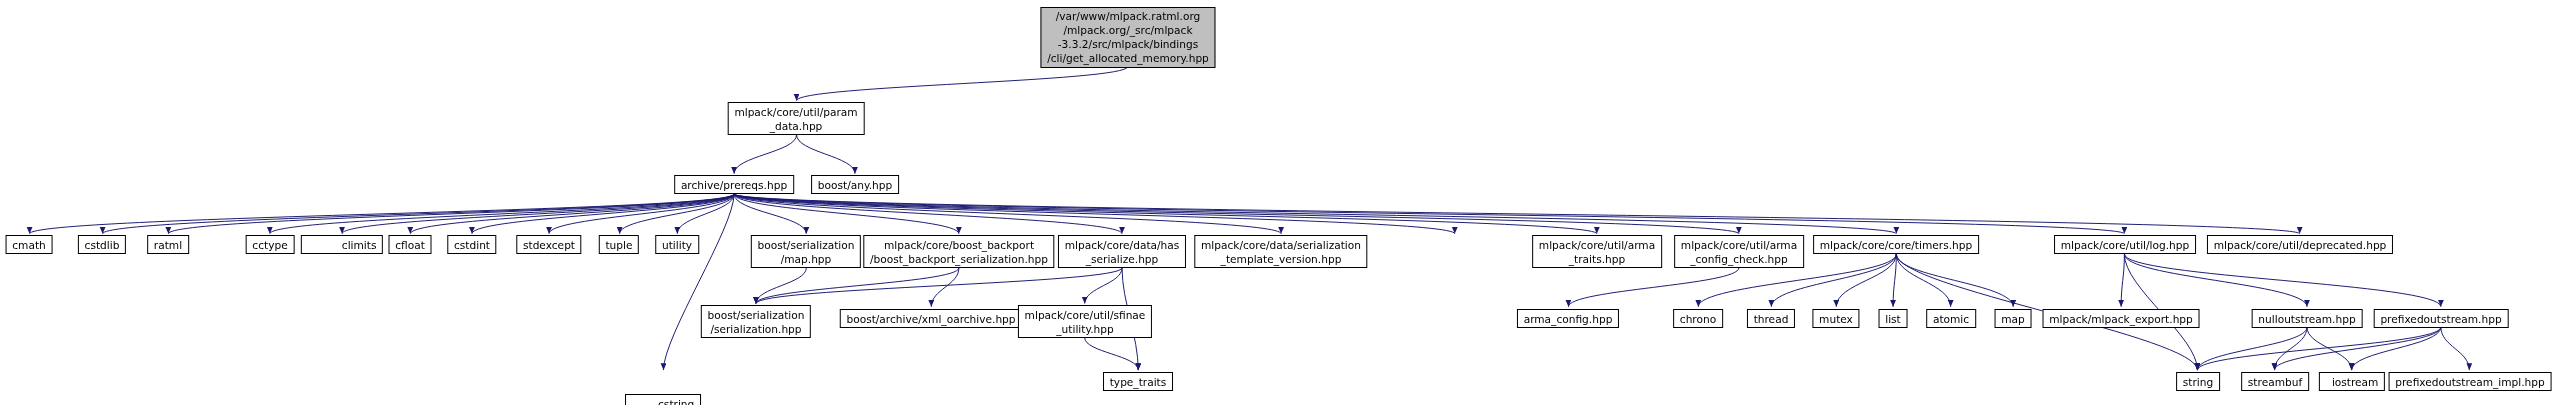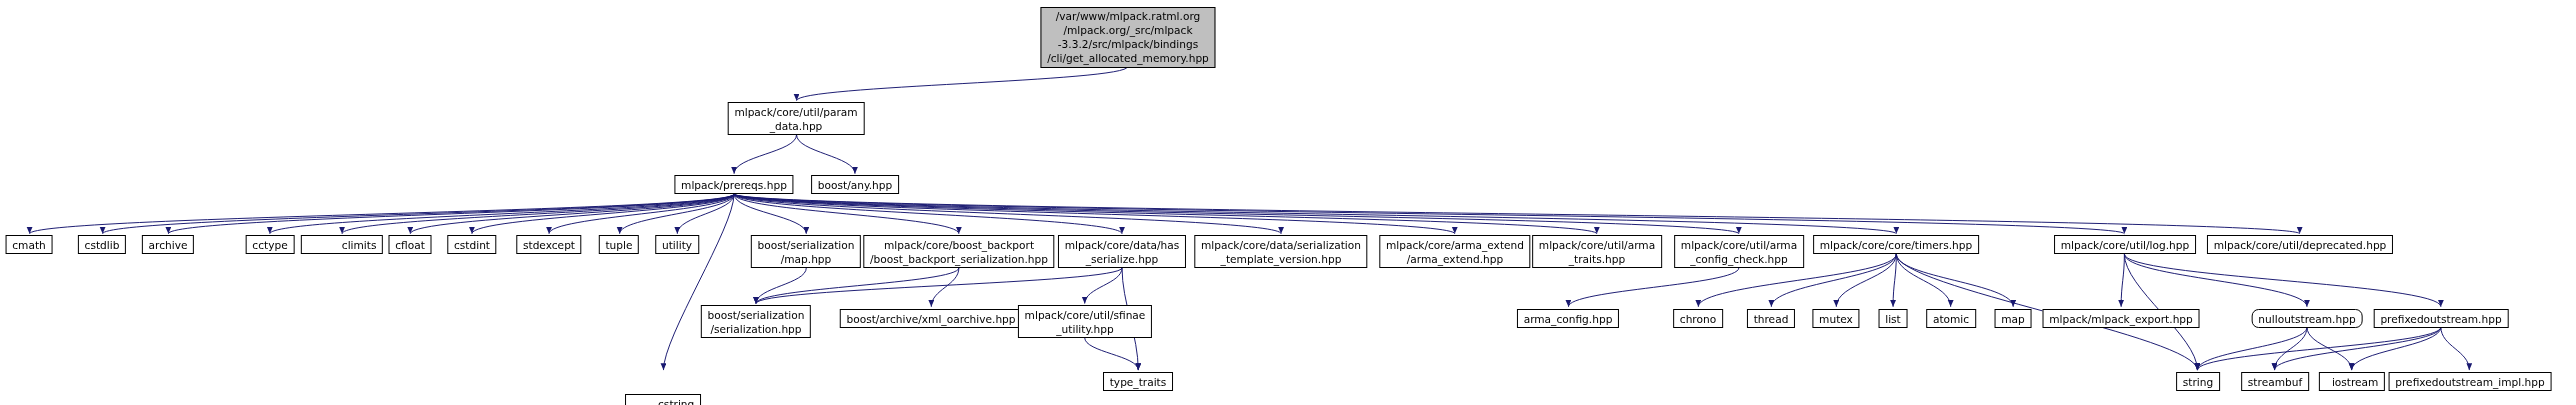--- a/index.html
+++ b/index.html
@@ -96,63 +96,61 @@
       <path d="M3007,403 C3007,426.85 2897,432.15 2897,456" class="edge" stroke="#191970" marker-end="url(#arrowhead)" data-interactable="false"></path>
       <path d="M3007,403 C3007,426.85 3042,432.15 3042,456" class="edge" stroke="#191970" marker-end="url(#arrowhead)" data-interactable="false"></path>
     </svg>
 
 <div class="node" data-interactable="false" style="left: 1128px; top: 6.5px; background: rgb(191, 191, 191);">/var/www/mlpack.ratml.org
 /mlpack.org/_src/mlpack
 -3.3.2/src/mlpack/bindings
 /cli/get_allocated_memory.hpp</div>
     <div class="node" data-interactable="true" style="left: 796px; top: 102px;">mlpack/core/util/param
 _data.hpp</div>
-    <div class="node" data-interactable="true" style="left: 734px; top: 175px;">mlpack/prereqs.hpp</div>
+    <div class="node" data-interactable="true" style="left: 734px; top: 175px;">archive/prereqs.hpp</div>
     <div class="node" data-interactable="false" style="left: 855px; top: 175px;">boost/any.hpp</div>
     <div class="node" data-interactable="false" style="left: 29px; top: 235px;">cmath</div>
     <div class="node" data-interactable="false" style="left: 102px; top: 235px;">cstdlib</div>
-    <div class="node" data-interactable="false" style="left: 168px; top: 235px;">archive</div>
+    <div class="node" data-interactable="false" style="left: 168px; top: 235px;">ratml</div>
     <div class="node" data-interactable="false" style="left: 270px; top: 235px;">cctype</div>
     <div class="node" data-interactable="false" style="left: 342px; top: 235px; padding-left: 40px;">climits</div>
     <div class="node" data-interactable="false" style="left: 410px; top: 235px;">cfloat</div>
     <div class="node" data-interactable="false" style="left: 472px; top: 235px;">cstdint</div>
     <div class="node" data-interactable="false" style="left: 549px; top: 235px;">stdexcept</div>
     <div class="node" data-interactable="false" style="left: 619px; top: 235px;">tuple</div>
     <div class="node" data-interactable="false" style="left: 677px; top: 235px;">utility</div>
     <div class="node" data-interactable="false" style="left: 806px; top: 235px;">boost/serialization
 /map.hpp</div>
     <div class="node" data-interactable="true" style="left: 959px; top: 235px;">mlpack/core/boost_backport
 /boost_backport_serialization.hpp</div>
     <div class="node" data-interactable="true" style="left: 1122px; top: 235px;">mlpack/core/data/has
 _serialize.hpp</div>
     <div class="node" data-interactable="true" style="left: 1281px; top: 235px;">mlpack/core/data/serialization
 _template_version.hpp</div>
-    <div class="node" data-interactable="true" style="left: 1455px; top: 235px;">mlpack/core/arma_extend
-/arma_extend.hpp</div>
     <div class="node" data-interactable="true" style="left: 1597px; top: 235px;">mlpack/core/util/arma
 _traits.hpp</div>
     <div class="node" data-interactable="true" style="left: 1739px; top: 235px;">mlpack/core/util/arma
 _config_check.hpp</div>
     <div class="node" data-interactable="true" style="left: 1896px; top: 235px;">mlpack/core/core/timers.hpp</div>
     <div class="node" data-interactable="true" style="left: 2125px; top: 235px;">mlpack/core/util/log.hpp</div>
     <div class="node" data-interactable="true" style="left: 2300px; top: 235px;">mlpack/core/util/deprecated.hpp</div>
     <div class="node" data-interactable="false" style="left: 756px; top: 305px;">boost/serialization
 /serialization.hpp</div>
     <div class="node" data-interactable="false" style="left: 931px; top: 309px;">boost/archive/xml_oarchive.hpp</div>
     <div class="node" data-interactable="true" style="left: 1085px; top: 305px;">mlpack/core/util/sfinae
 _utility.hpp</div>
     <div class="node" data-interactable="false" style="left: 1568px; top: 309px;">arma_config.hpp</div>
     <div class="node" data-interactable="false" style="left: 1698px; top: 309px;">chrono</div>
     <div class="node" data-interactable="false" style="left: 1771px; top: 309px;">thread</div>
     <div class="node" data-interactable="false" style="left: 1836px; top: 309px;">mutex</div>
     <div class="node" data-interactable="false" style="left: 1893px; top: 309px;">list</div>
     <div class="node" data-interactable="false" style="left: 1951px; top: 309px;">atomic</div>
     <div class="node" data-interactable="false" style="left: 2013px; top: 309px;">map</div>
     <div class="node" data-interactable="false" style="left: 2121px; top: 309px;">mlpack/mlpack_export.hpp</div>
-    <div class="node" data-interactable="true" style="left: 2307px; top: 309px; border-radius: 7px;">nulloutstream.hpp</div>
+    <div class="node" data-interactable="true" style="left: 2307px; top: 309px;">nulloutstream.hpp</div>
     <div class="node" data-interactable="true" style="left: 2441px; top: 309px;">prefixedoutstream.hpp</div>
     <div class="node" data-interactable="false" style="left: 663px; top: 394px; padding-left: 32px;">cstring</div>
     <div class="node" data-interactable="false" style="left: 1138px; top: 372px;">type_traits</div>
     <div class="node" data-interactable="false" style="left: 2198px; top: 372px;">string</div>
     <div class="node" data-interactable="false" style="left: 2275px; top: 372px;">streambuf</div>
     <div class="node" data-interactable="false" style="left: 2352px; top: 372px; padding-left: 12px;">iostream</div>
     <div class="node" data-interactable="true" style="left: 2470px; top: 372px;">prefixedoutstream_impl.hpp</div>
   </div>
 
 

